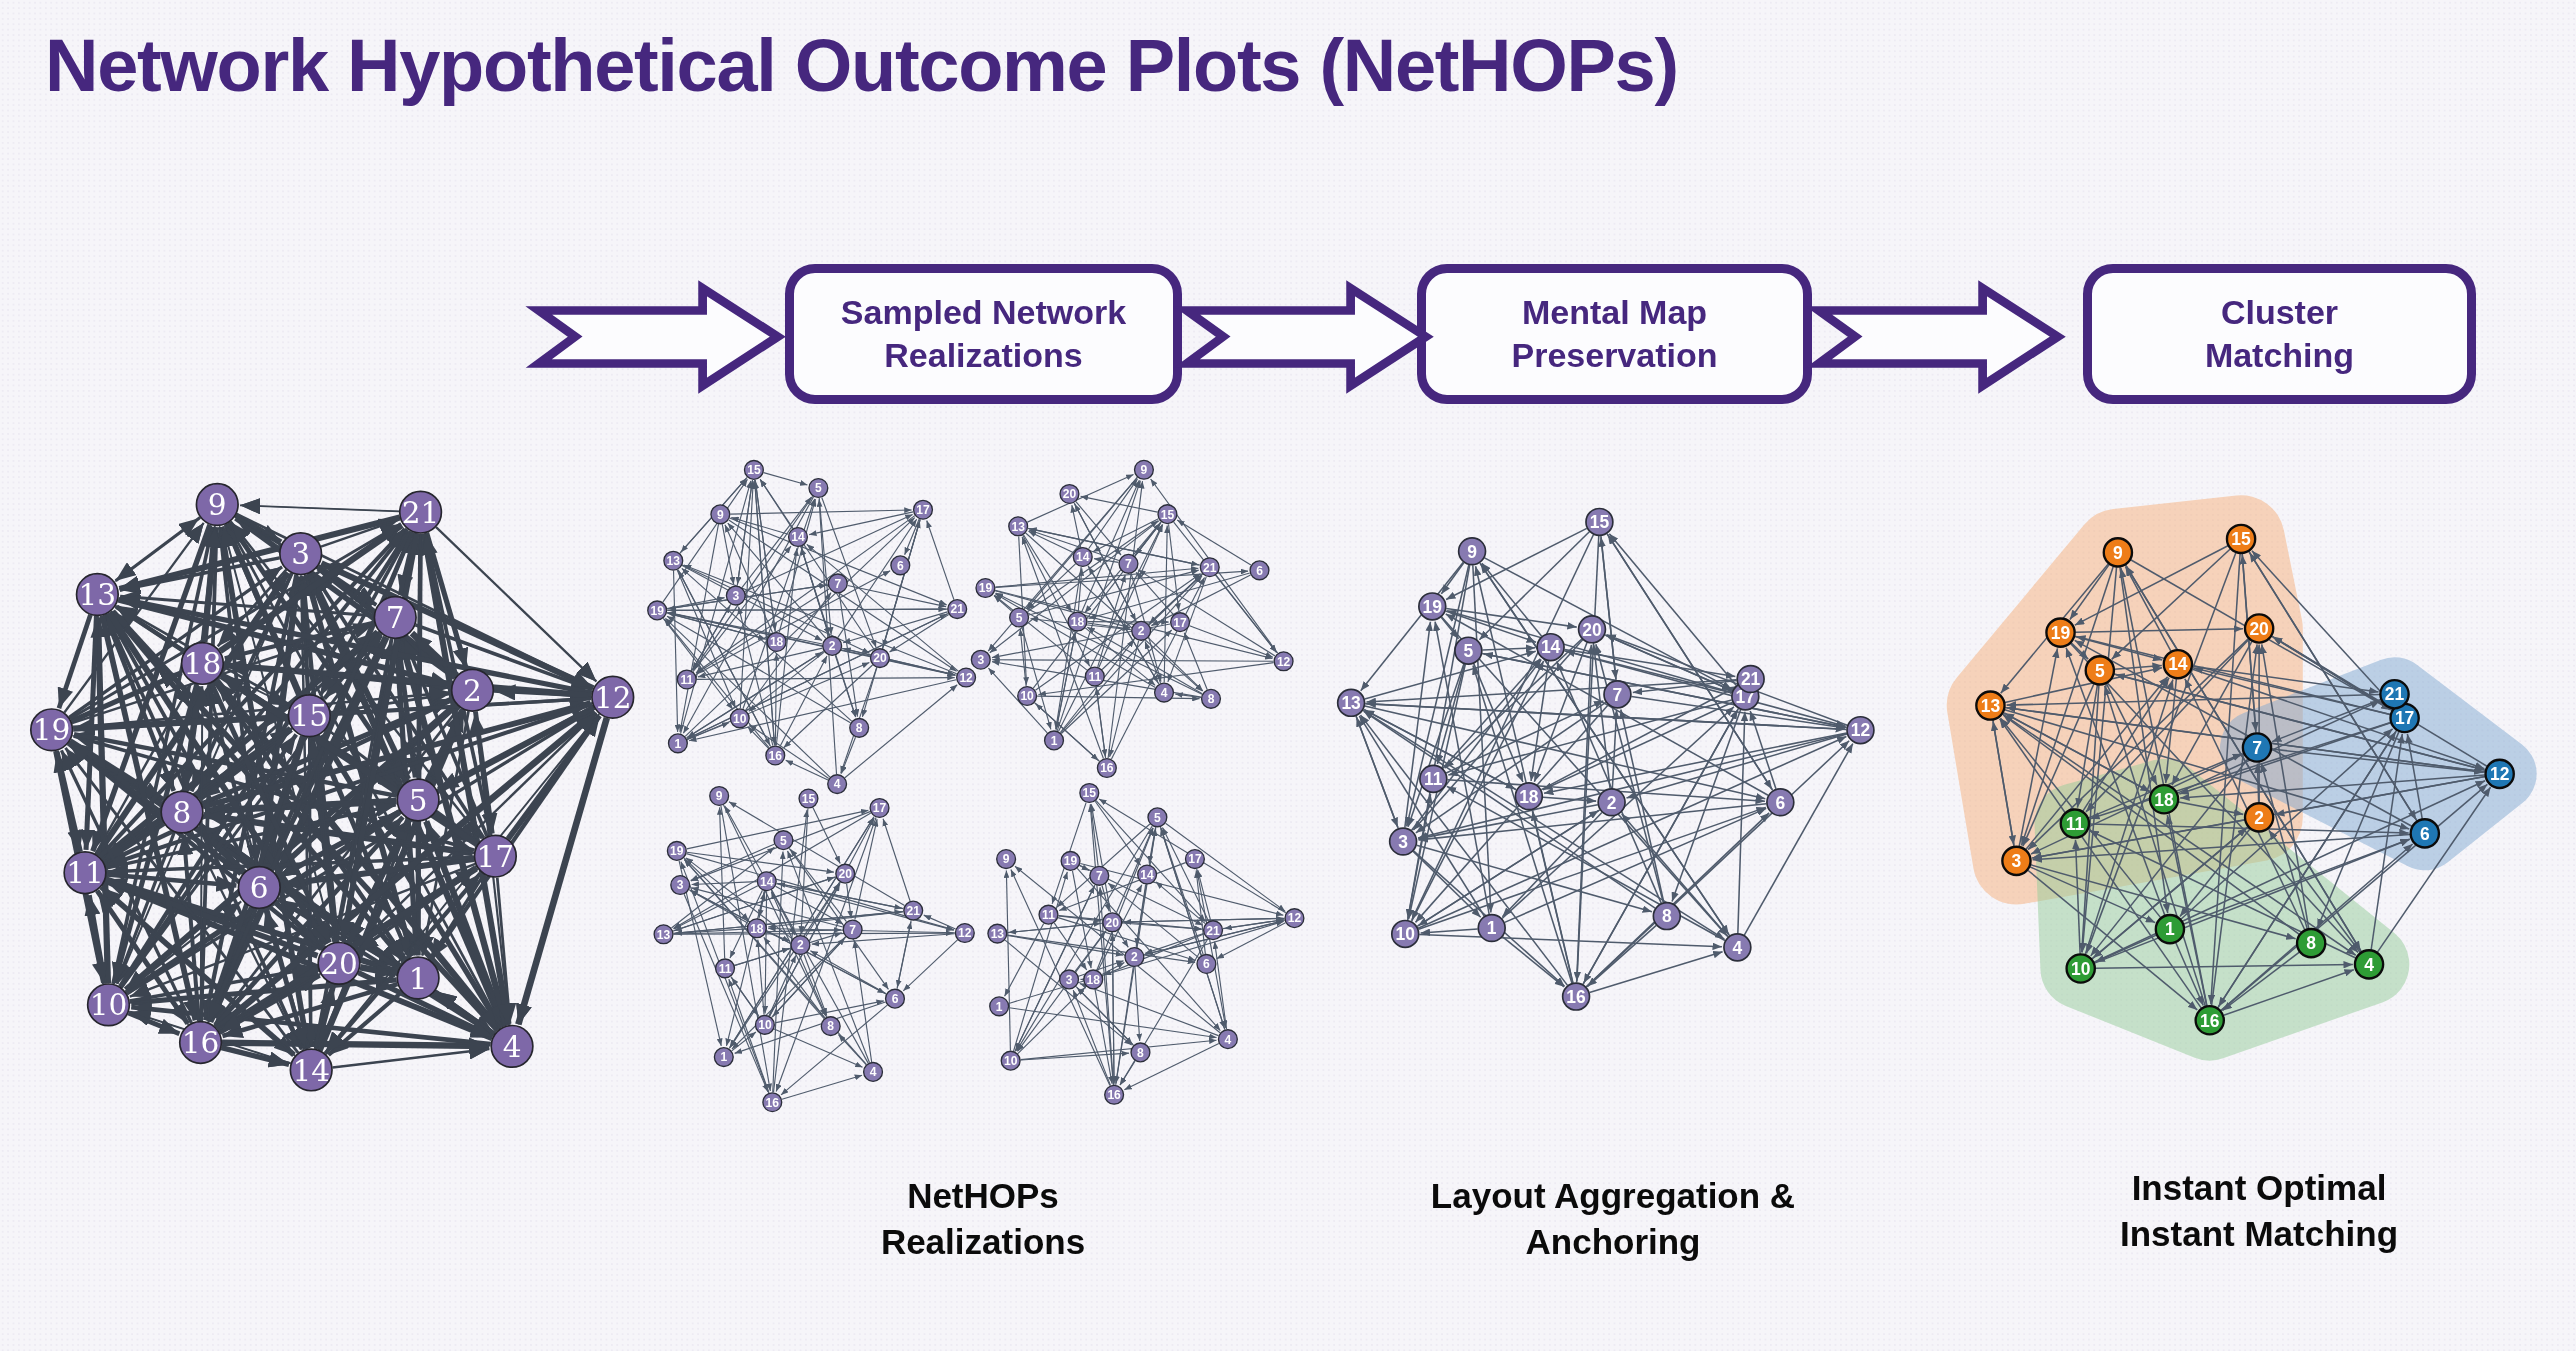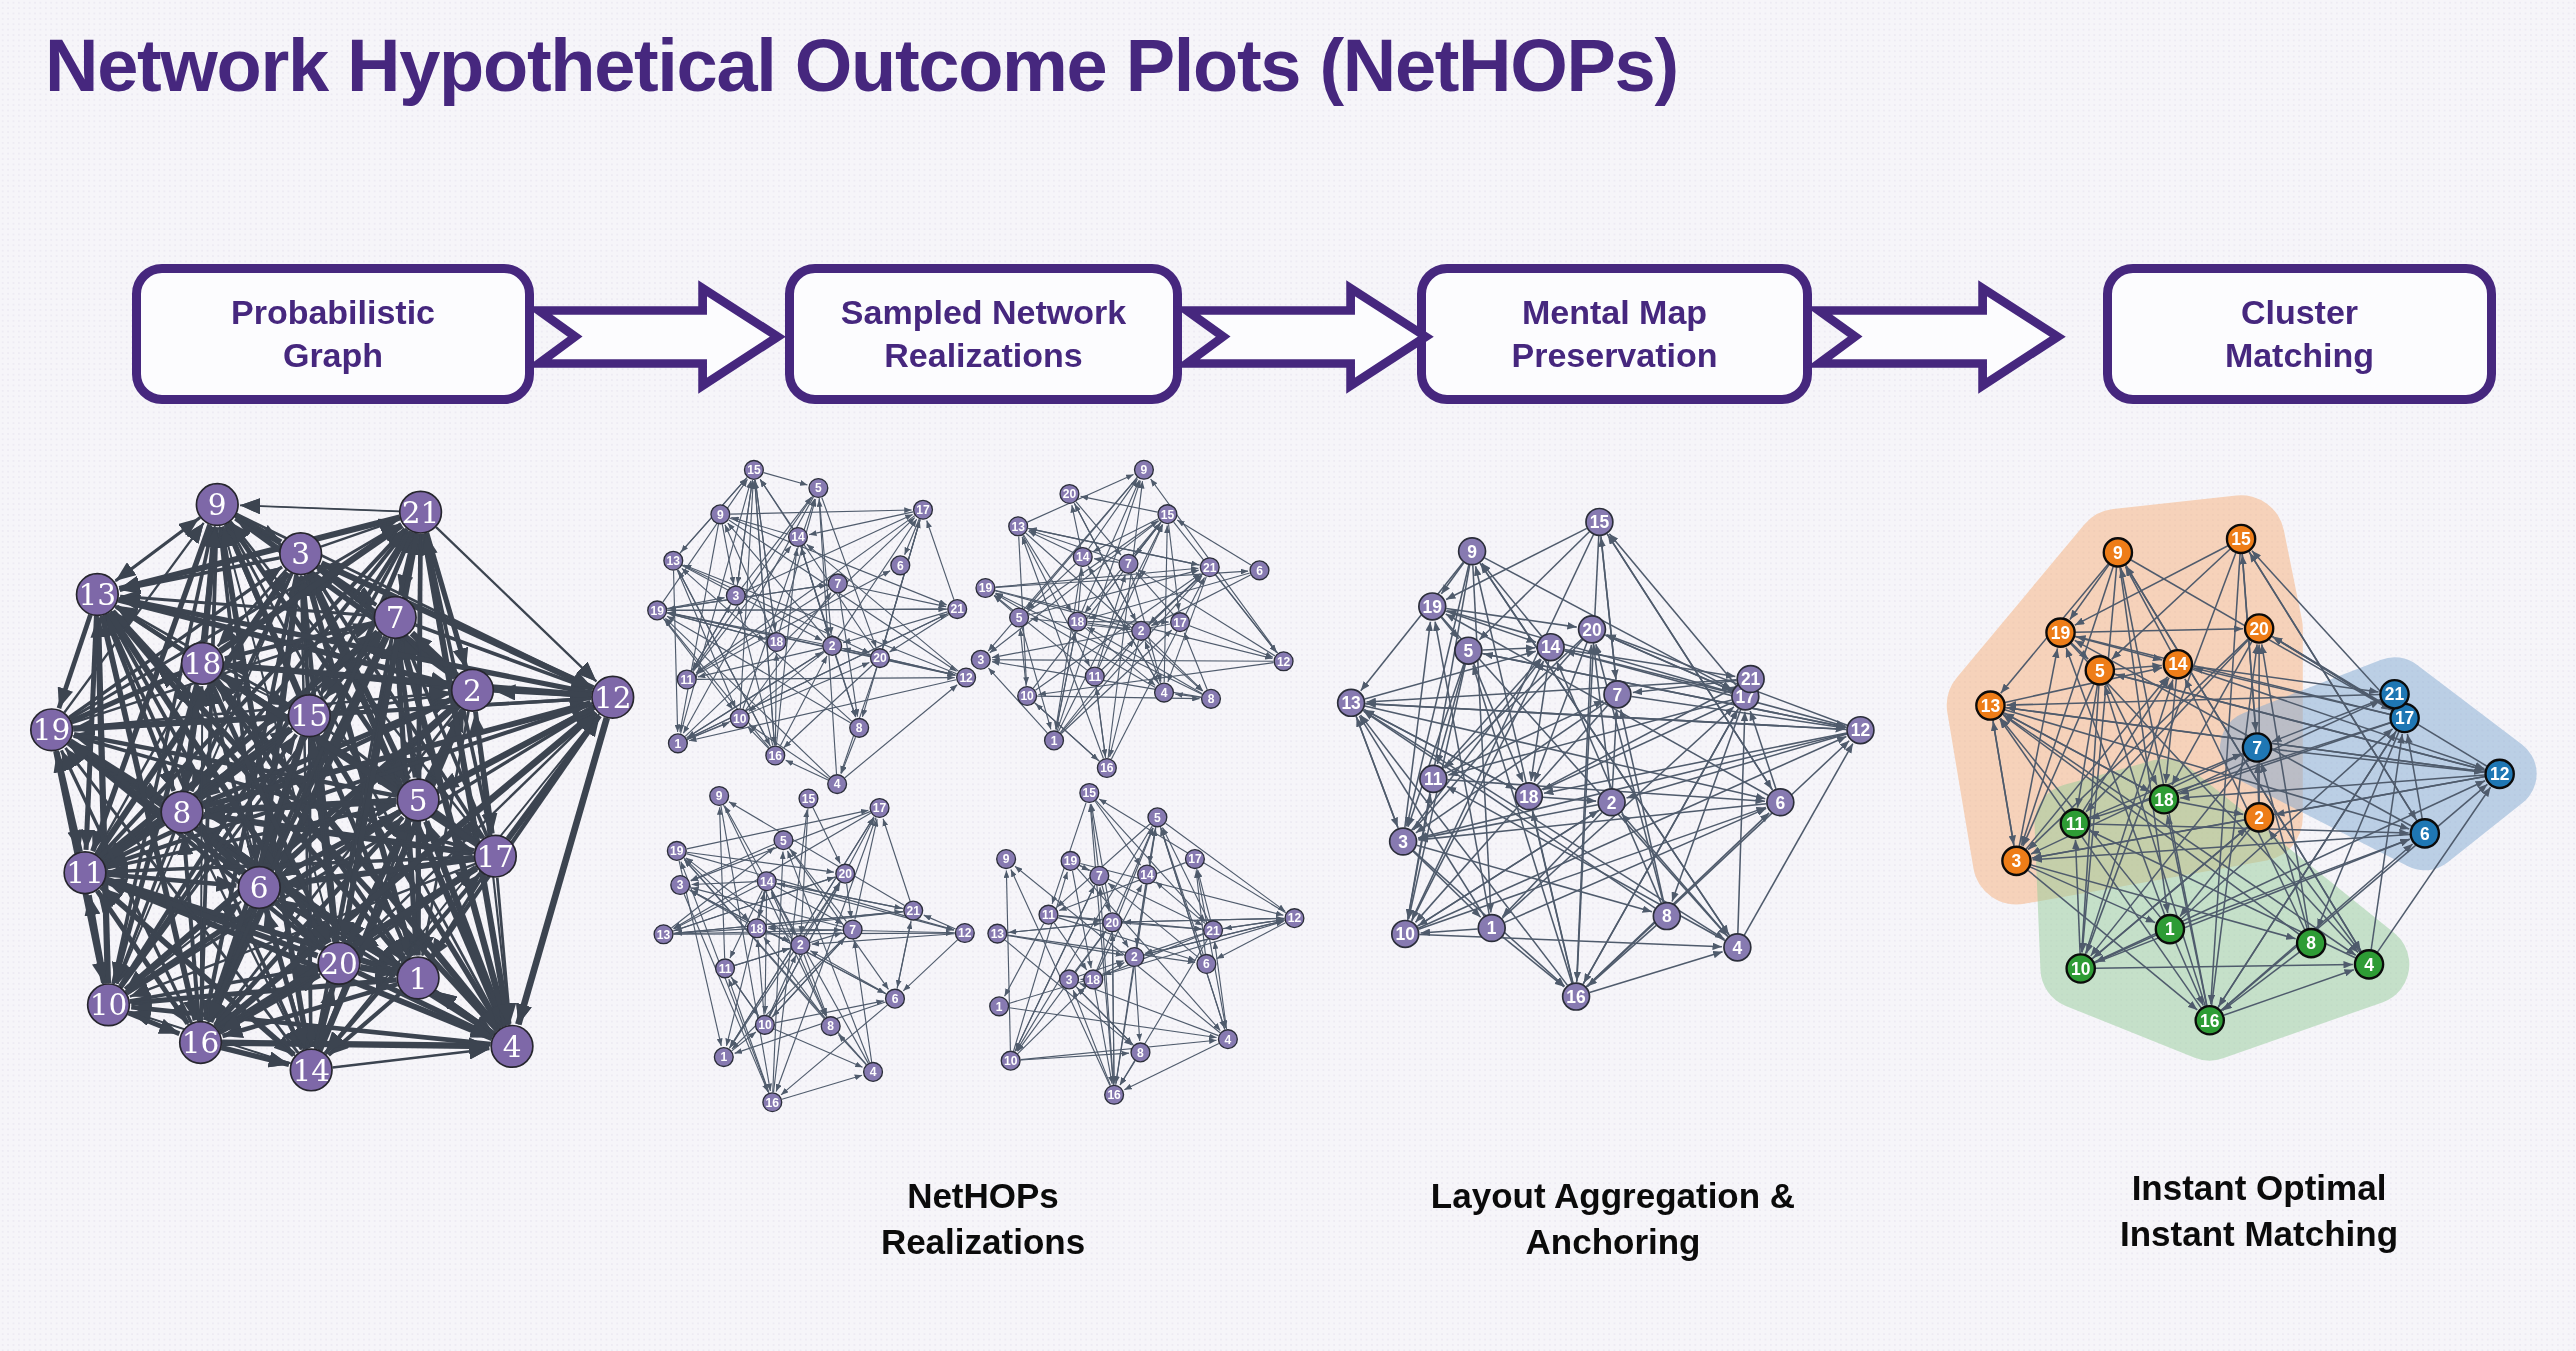--- a/index.html
+++ b/index.html
@@ -17,21 +17,21 @@
   }
   .flowbox{
     position:absolute;top:264px;height:140px;box-sizing:border-box;
     border:9.4px solid var(--accent,#46277e);border-radius:30px;
     background:#fcfcfe;display:flex;flex-direction:column;justify-content:center;align-items:center;
     color:var(--accent,#46277e);font-size:34px;font-weight:700;line-height:43px;text-align:center;
   }
   #box1{left:132px;width:402px;}
   #box2{left:785px;width:397px;}
   #box3{left:1417px;width:395px;}
-  #box4{left:2083px;width:393px;margin-left:20px;}
+  #box4{left:2083px;width:393px;}
   .flow-arrow{position:absolute;top:285px;width:250px;height:104px;overflow:visible;}
   #arrow1{left:534px;}
   #arrow2{left:1182px;}
   #arrow3{left:1814px;}
   .flow-arrow polygon{fill:#fcfcfe;stroke:var(--accent,#46277e);stroke-width:13px;stroke-linejoin:miter;}
   svg.graph{position:absolute;overflow:visible;}
   #g1{left:30px;top:469px;width:618px;height:639px;}
   #g2a{left:645px;top:464px;width:329px;height:329px;}
   #g2b{left:978px;top:462px;width:309px;height:311px;}
   #g2c{left:662px;top:793px;width:309px;height:316px;}
@@ -49,24 +49,20 @@
   #cap-formula{left:332px;top:1191px;font-size:42px;line-height:47px;}
   #cap-formula sub{font-size:25.5px;line-height:0;position:relative;top:9.4px;letter-spacing:-0.7px;}
 </style>
 </head>
 <body>
 
 <div class="canvas">
 
   <h1 class="page-title">Network Hypothetical Outcome Plots (NetHOPs)</h1>
 
-  <div class="flowbox" id="box1">
-    <span class="line">Probabilistic</span>
-    <span class="line">Graph</span>
-  </div>
   <div class="flowbox" id="box2">
     <span class="line">Sampled Network</span>
     <span class="line">Realizations</span>
   </div>
   <div class="flowbox" id="box3">
     <span class="line">Mental Map</span>
     <span class="line">Preservation</span>
   </div>
   <div class="flowbox" id="box4">
     <span class="line">Cluster</span>

